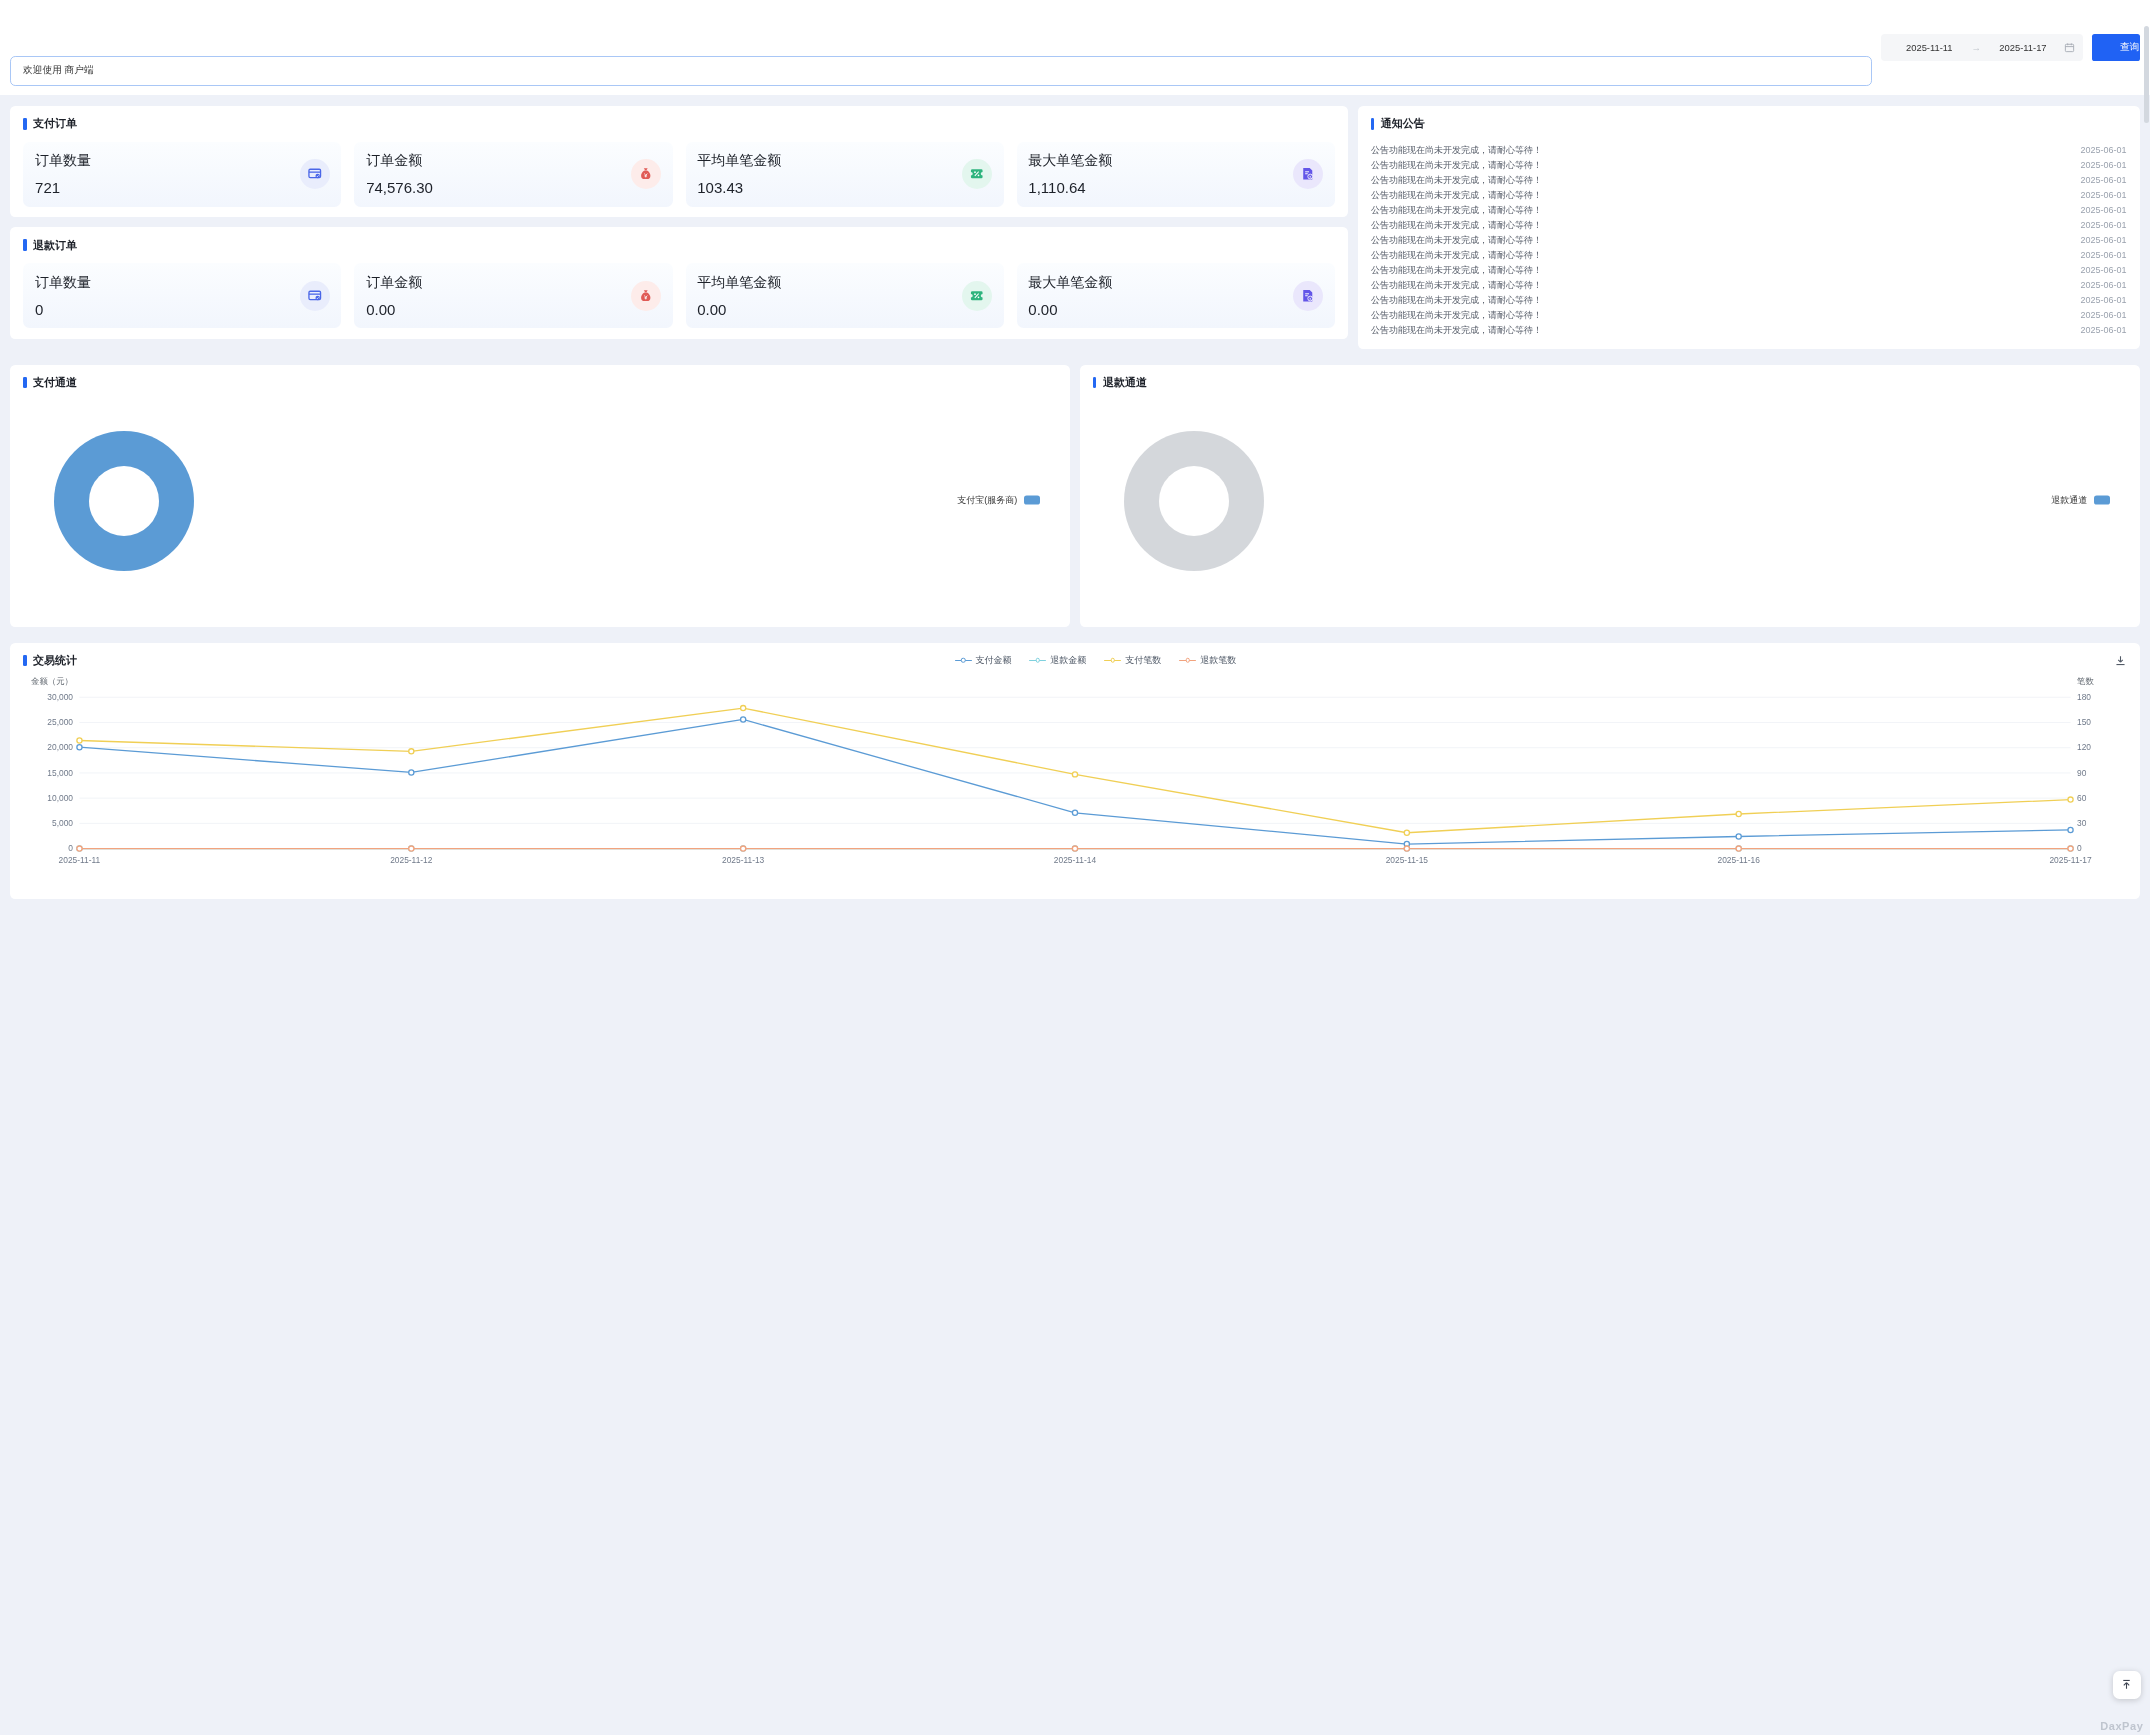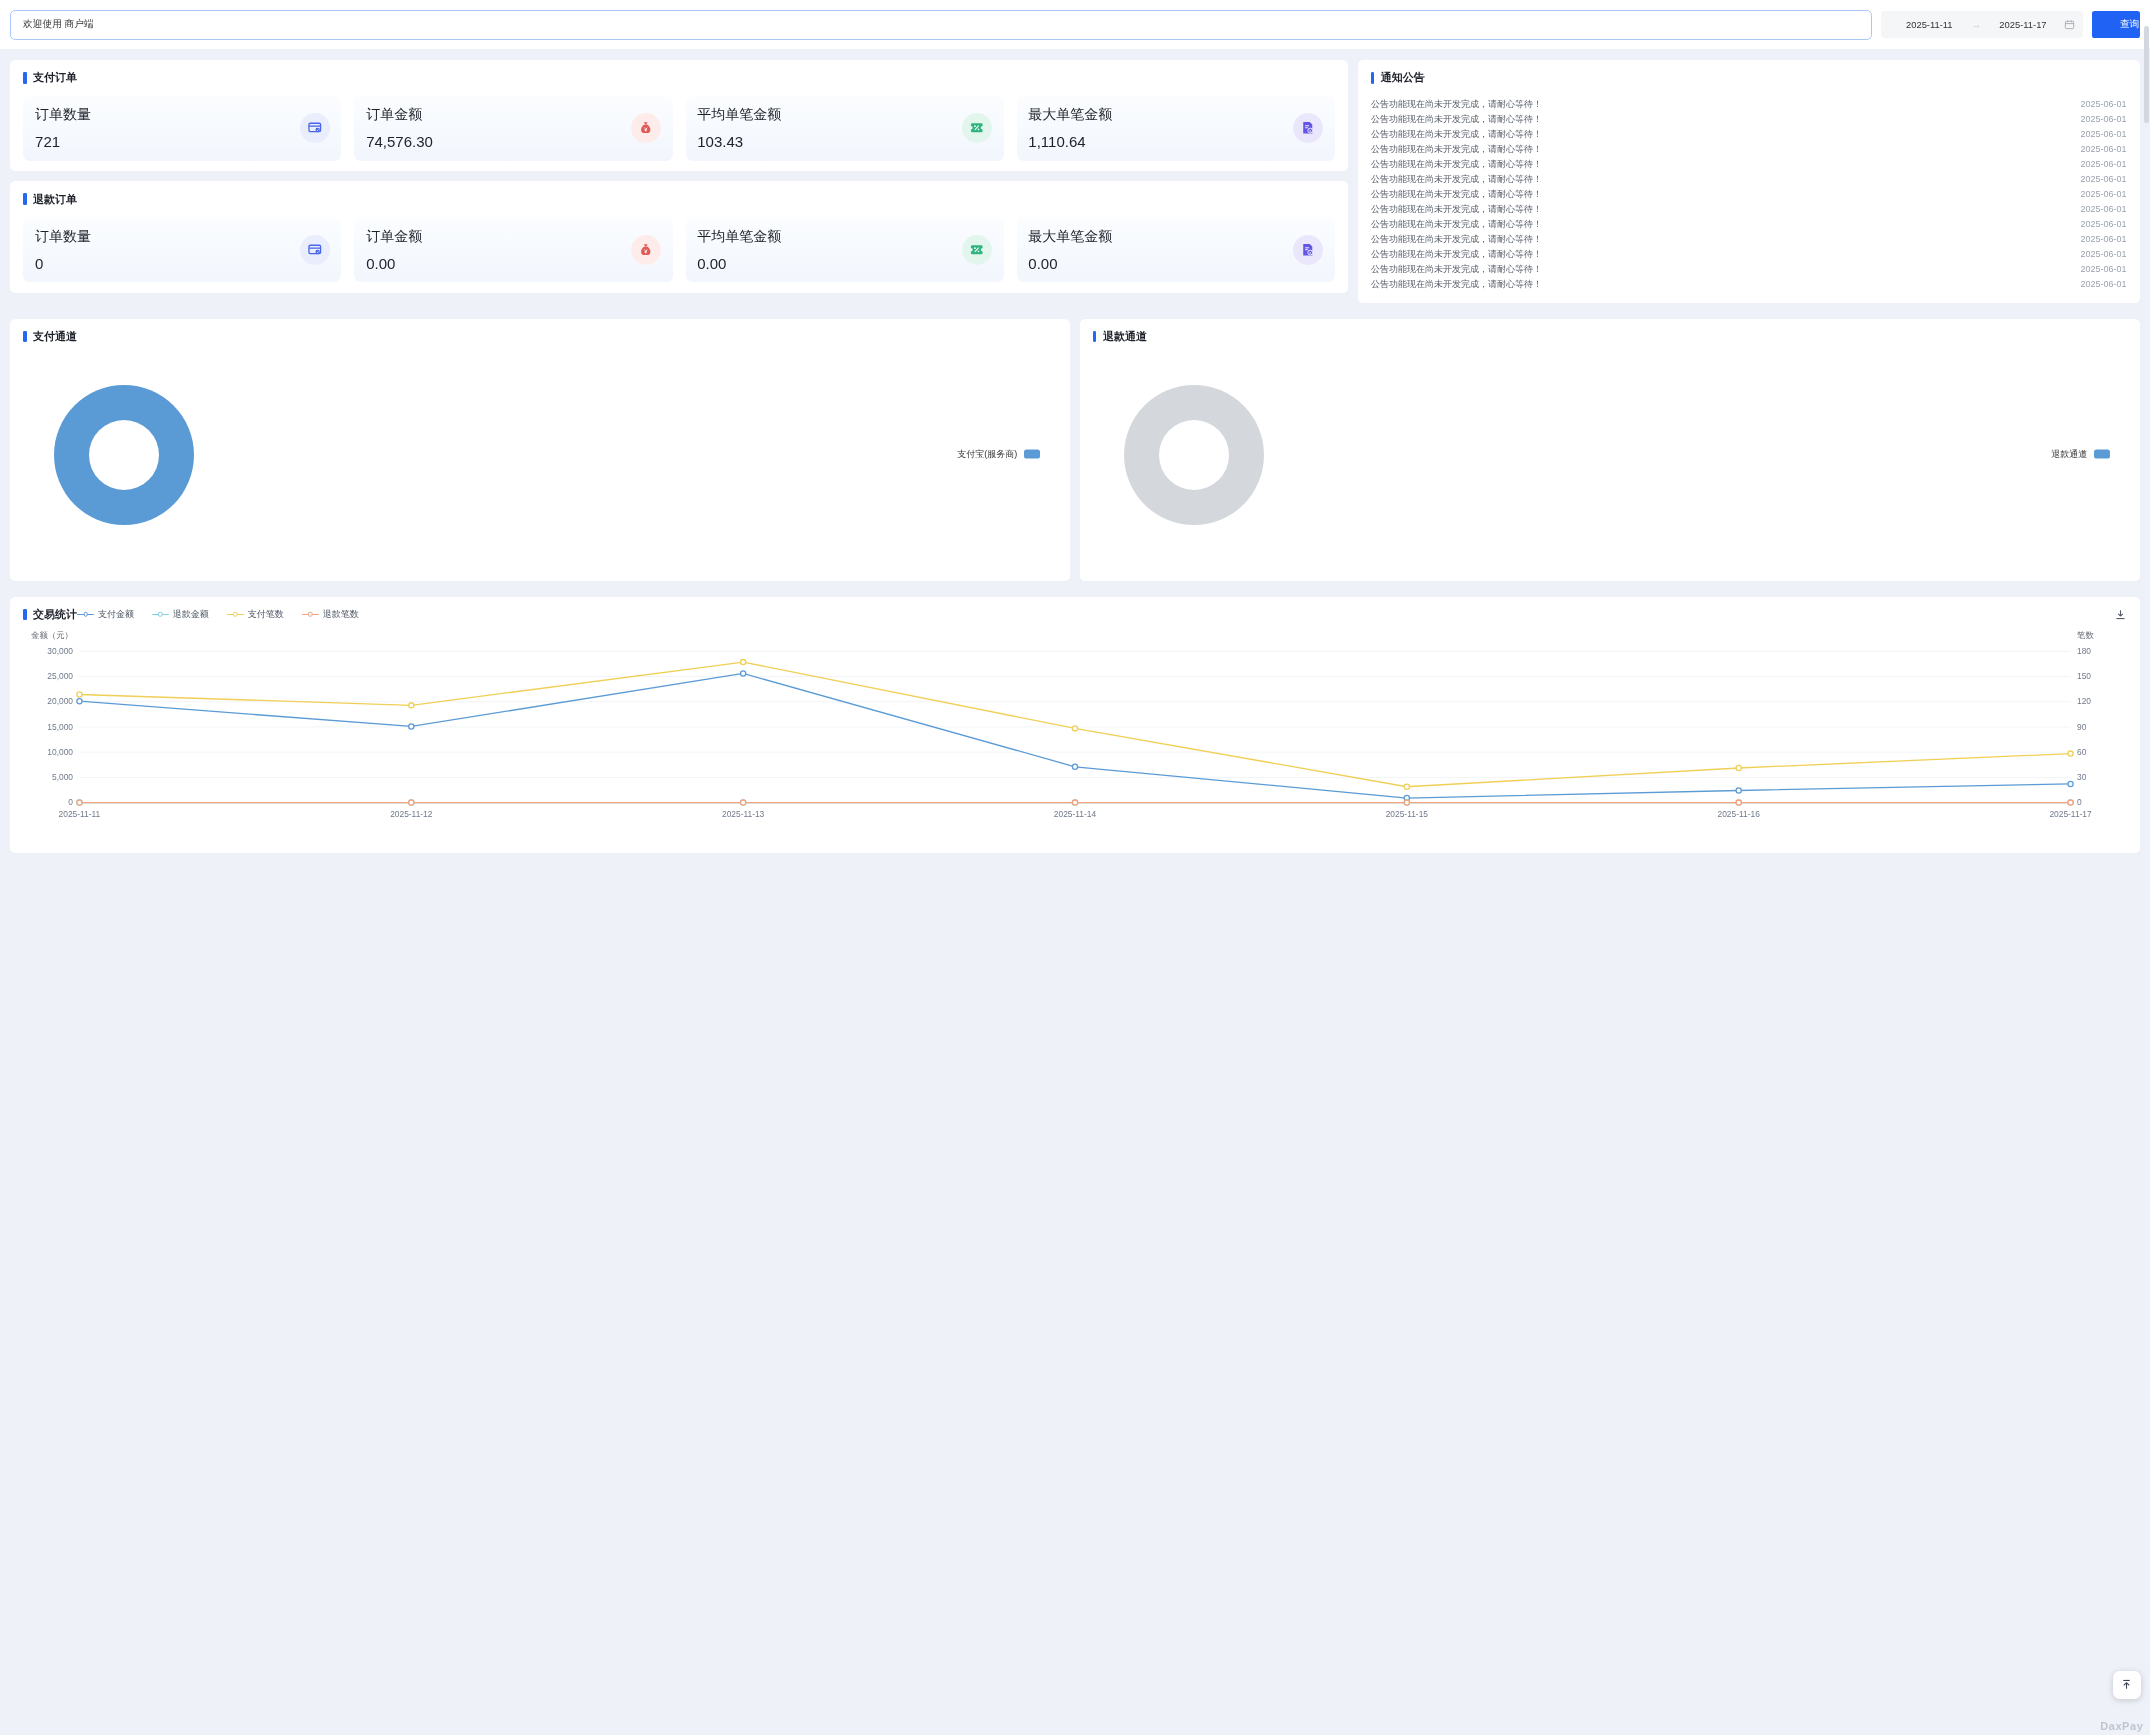--- a/index.html
+++ b/index.html
@@ -1,21 +1,21 @@
 <!DOCTYPE html>
 <html style="font-size:10.4px"><head>
 <meta charset="utf-8">
 <style>
   * { box-sizing: border-box; margin: 0; padding: 0; }
   html, body { background: #eef1f8; font-family: "Liberation Sans", "DejaVu Sans", sans-serif; }
   body { min-width: 1075px; position: relative; }
 
   
   .topbar { background: #fff; padding: 9.7px 10.4px; display: flex; align-items: center; gap: 9px; }
-  .welcome { flex: 1; height: 30px; border: 0.6px solid #a9c7f6; border-radius: 5.2px; display: flex; align-items: center; padding: 0 11.7px; font-size: 9.7px; color: #333; background: #fff; }
+  .welcome { flex: 1; height: 30px; border: 0.6px solid #a9c7f6; border-radius: 5.2px; display: flex; align-items: center; padding: 0 11.7px; font-size: 9.7px; color: #333; background: #fff; margin-top: 46px; }
   .date-range { width: 202px; height: 27px; background: #f5f6f8; border-radius: 3.9px; display: flex; align-items: center; padding: 0 7.8px; font-size: 9.4px; color: #333; }
   .dr-date { flex: 1; text-align: center; cursor: pointer; }
   .dr-sep { color: #c2c6cc; padding: 0 1.3px; }
   .dr-cal { color: #a6acb5; display: flex; align-items: center; cursor: pointer; }
   .query-btn { width: 48px; height: 27px; background: #2062f4; color: #fff; border: none; border-radius: 2.6px; font-size: 9.7px; cursor: pointer; font-family: inherit; padding-left: 28px; }
 
   
   .main { padding: 10.4px; display: flex; flex-direction: column; gap: 16px; }
   .card { background: #fff; border-radius: 5.2px; padding: 10.4px 13px; }
   .card-title { display: flex; align-items: center; gap: 6.5px; font-size: 11px; font-weight: 700; color: #1d2129; }
@@ -45,21 +45,21 @@
   .chart-card { flex: 1; height: 262px; }
   .pie-area { position: relative; height: 220px; }
   .donut { position: absolute; width: 140px; height: 140px; border-radius: 50%; left: 31px; top: 41px; }
   .donut::after { content: ""; position: absolute; inset: 35px; background: #fff; border-radius: 50%; }
   .pie-legend { position: absolute; right: 17px; top: 50%; transform: translateY(-50%); display: flex; flex-direction: column; gap: 8.4px; }
   .legend-row { display: flex; align-items: center; justify-content: flex-end; gap: 6.5px; font-size: 9px; color: #333; cursor: pointer; }
   .legend-swatch { width: 16px; height: 9px; border-radius: 2.6px; flex: none; }
 
   .trend-card { min-height: 256px; }
   .trend-header { display: flex; align-items: center; }
-  .trend-legend { flex: 1; display: flex; justify-content: flex-start; gap: 18px; }
+  .trend-legend { flex: 1; display: flex; justify-content: center; gap: 18px; }
   .tl-item { display: flex; align-items: center; gap: 3.9px; font-size: 9px; color: #4b5563; cursor: pointer; }
   .tl-marker { position: relative; width: 17px; height: 6.5px; display: inline-block; }
   .tl-line { position: absolute; left: 0; right: 0; top: 2.6px; height: 1.3px; background: currentColor; border-radius: 0.6px; }
   .tl-dot { position: absolute; left: 50%; top: 50%; width: 4.5px; height: 4.5px; border: 1.3px solid currentColor; border-radius: 50%; background: #fff; transform: translate(-50%,-50%); }
   .download-btn { color: #525a66; cursor: pointer; display: flex; align-items: center; }
   .trend-chart { margin-top: 6.5px; }
   .trend-chart svg text { font-size: 13px; fill: #707a8a; }
   .trend-chart svg text.axisname { fill: #60676f; }
 
   .back-top { position: fixed; right: 9px; bottom: 36px; width: 28.5px; height: 28.5px; background: #fff; border-radius: 6.5px; box-shadow: 0 1.3px 6.5px rgba(0,0,0,.18); display: flex; align-items: center; justify-content: center; color: #3c4250; cursor: pointer; }

